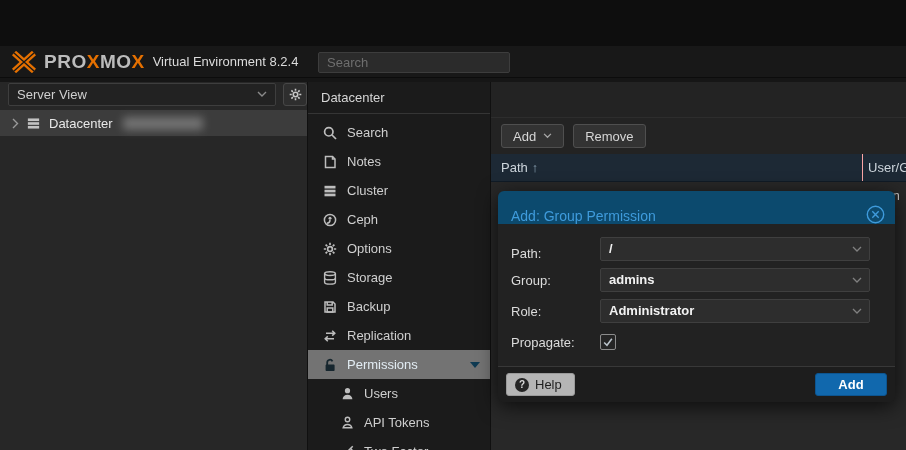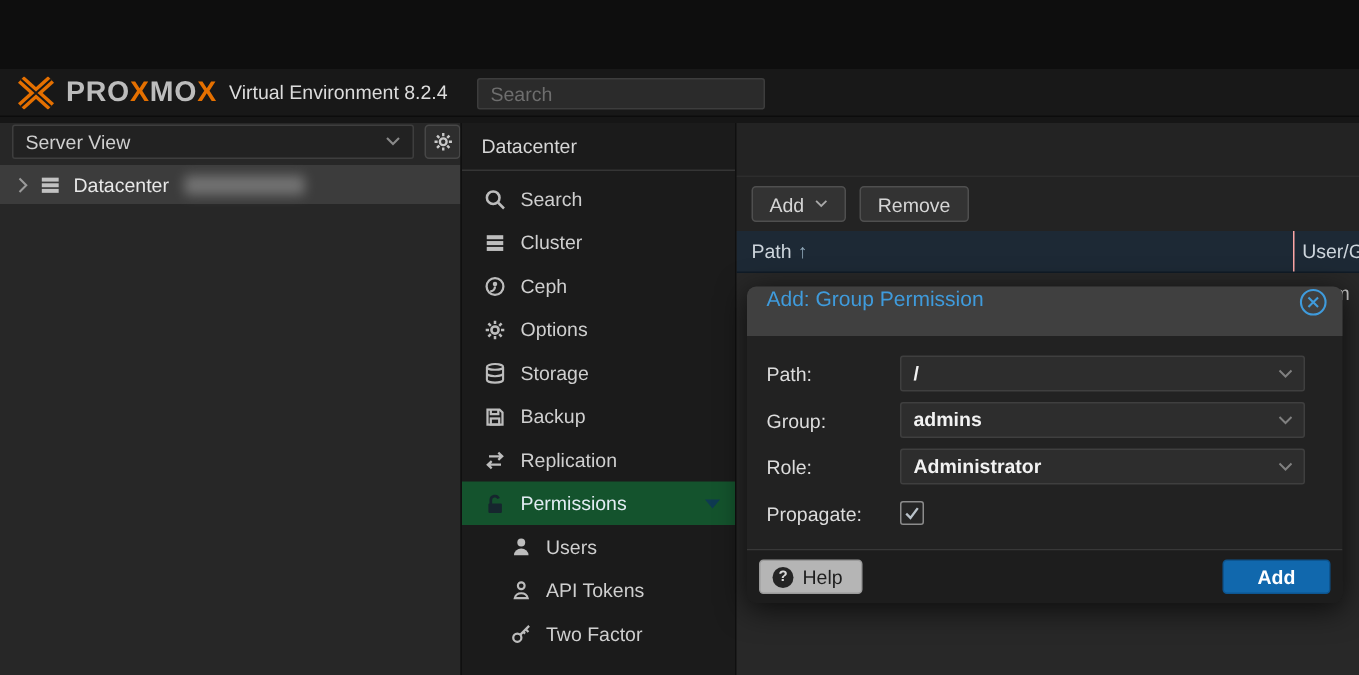--- a/index.html
+++ b/index.html
@@ -38,21 +38,21 @@
   
   #menu { position:absolute; left:307px; top:36px; width:183px; height:414px; background:#1b1b1b;
           border-left:1px solid #101010; }
   .menu-title { height:32px; line-height:32px; padding-left:13px; font-size:13px; color:#d6d6d6;
                 border-bottom:1px solid #353535; }
   .menu-items { padding-top:4px; }
   .m-item { position:relative; height:29px; display:flex; align-items:center; padding-left:14px;
             cursor:pointer; }
   .m-item .m-label { margin-left:9px; font-size:13px; color:#cfcfcf; }
   .m-item.child { padding-left:32px;align-items:center; }
-  .m-item.selected { background:#14532d; }
+  .m-item.selected { background:#737373; }
   .m-item.selected .m-label { color:#e2ecf3; }
   .sel-caret { position:absolute; right:10px; top:12px; width:0; height:0;
                border-left:5px solid transparent; border-right:5px solid transparent;
                border-top:6px solid #0f3a52; }
 
   
   #main { position:absolute; left:490px; top:36px; width:416px; height:414px; background:#232323;
           border-left:1px solid #101010; overflow:hidden; }
   .top-strip { height:36px; border-bottom:1px solid #2d2d2d; }
   .toolbar { height:36px; display:flex; align-items:center; padding-left:10px; }
@@ -64,26 +64,26 @@
   .gh-col1 { width:372px; line-height:27px; padding-left:10px; font-size:13px; color:#cdd5dc; cursor:pointer; }
   .gh-col1 .sort { color:#8fa7b8; margin-left:4px; }
   .gh-col2 { width:44px; line-height:27px; padding-left:5px; font-size:13px; color:#cdd5dc;
              border-left:1px solid #fca5a5; white-space:nowrap; overflow:hidden; cursor:pointer; }
   .grid-body { position:relative; height:286px; background:#282828; }
   .row-frag { position:absolute; left:398px; top:6px; font-size:13px; color:#cfcfcf; }
 
   
   #dialog { position:absolute; left:498px; top:145px; width:397px; height:211px; background:#222;
             border-radius:6px; box-shadow:0 4px 20px rgba(0,0,0,.7); z-index:10; }
-  .dlg-head { height:33px; background:#404040; border-radius:6px 6px 0 0; display:flex;
-              align-items:flex-start; padding:0 10px 0 13px; }
+  .dlg-head { height:33px; background:#0c4a6e; border-radius:6px 6px 0 0; display:flex;
+              align-items:flex-end; padding:0 10px 0 13px; }
   .dlg-title { flex:1; font-size:14px; font-weight:500; color:#3f9bdc; }
   .dlg-close { width:20px; height:20px; display:flex; align-items:center; justify-content:center; cursor:pointer; }
   .dlg-row { display:flex; align-items:center; height:24px; margin:0 12px 7px 0; }
-  .dlg-row.first { margin-top:13px; }
+  .dlg-row.first { margin-top:13px;align-items:flex-end; }
   .dlg-label { width:102px; padding-left:13px; font-size:13px; color:#dcdcdc; }
   .combo { position:relative; width:270px; height:24px; background:#2d2d2d; border:1px solid #3f3f3f;
            border-radius:2px; cursor:pointer; }
   .combo .c-val { line-height:22px; padding-left:8px; font-size:13px; font-weight:600; color:#f2f2f2; }
   .combo .c-dd { position:absolute; right:7px; top:8px; display:flex; }
   .checkbox { width:16px; height:16px; background:#252525; border:1px solid #8c8c8c; border-radius:2px;
               display:flex; align-items:center; justify-content:center; cursor:pointer; }
   .checkbox svg { display:none; }
   .checkbox.checked svg { display:block; }
   .dlg-foot { position:absolute; left:0; right:0; bottom:0; height:36px; background:#1d1d1d;
@@ -161,20 +161,29 @@
         <span>
           <svg width="16" height="16" viewBox="0 0 16 16" fill="none" stroke="#bdbdbd" stroke-width="1.7">
             <circle cx="6.8" cy="6.8" r="4.2"></circle>
               <path d="M10 10 L14 14"></path>
             </svg>
         </span>
         <span class="m-label">Search</span>
       </div>
 
 
+      <div class="m-item">
+        <span>
+          <svg width="16" height="16" viewBox="0 0 16 16" fill="none" stroke="#bdbdbd" stroke-width="1.5">
+            <path d="M3.5 2.5 h7 l2.5 2.5 v8.5 h-9.5 z"></path>
+              <path d="M10.5 2.5 v2.5 h2.5"></path>
+            </svg>
+        </span>
+        <span class="m-label">Notes</span>
+      </div>
 
       <div class="m-item">
         <span>
           <svg width="16" height="16" viewBox="0 0 16 16" fill="#bdbdbd">
             <rect x="2.5" y="2.8" width="11" height="2.7"></rect>
               <rect x="2.5" y="6.7" width="11" height="2.7"></rect>
               <rect x="2.5" y="10.6" width="11" height="2.7"></rect>
             </svg>
         </span>
         <span class="m-label">Cluster</span>

